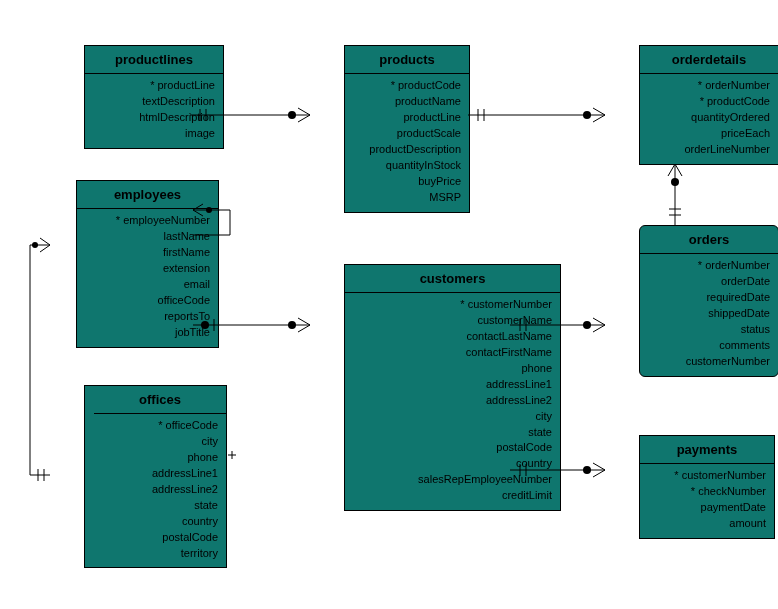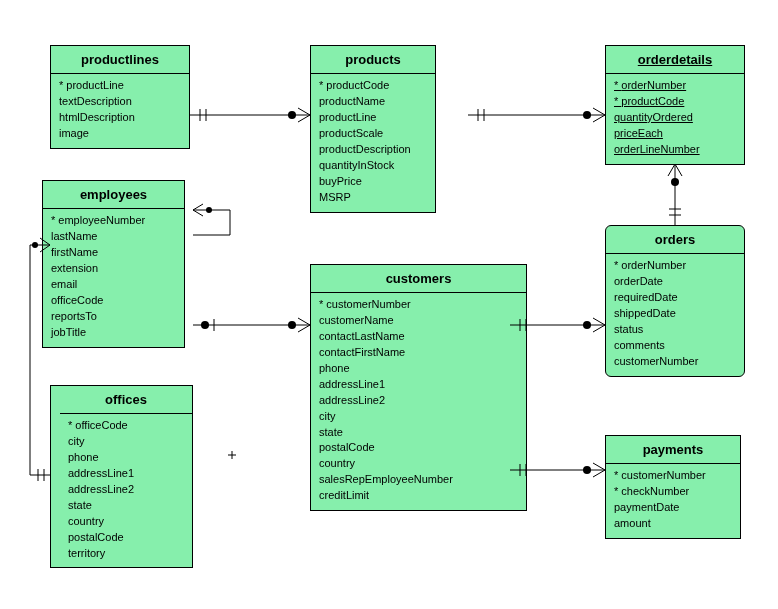--- a/index.html
+++ b/index.html
@@ -7,34 +7,36 @@
     padding: 0;
     font-family: Arial, Helvetica, sans-serif;
     background: #ffffff;
     width: 778px;
     height: 609px;
     position: relative;
   }
   .entity {
     position: absolute;
     border: 1px solid #000;
-    background: #86efac;
+    background: #0f766e;
     box-sizing: border-box;
+    margin-left: 34px;
   }
   .entity-title {
     font-weight: bold;
     text-align: center;
     padding: 6px 4px 6px 4px;
     border-bottom: 1px solid #000;
     font-size: 13px;
   }
   .entity-body {
     padding: 4px 8px 6px 8px;
     font-size: 11px;
     line-height: 1.45;
+    text-align: right;
   }
   .attr { white-space: nowrap; }
   .pk::before { content: "* "; }
   svg.connectors {
     position: absolute;
     left: 0; top: 0;
     width: 778px; height: 609px;
     pointer-events: none;
   }
   svg.connectors line, svg.connectors path {
@@ -63,21 +65,21 @@
       <div class="attr">productName</div>
       <div class="attr">productLine</div>
       <div class="attr">productScale</div>
       <div class="attr">productDescription</div>
       <div class="attr">quantityInStock</div>
       <div class="attr">buyPrice</div>
       <div class="attr">MSRP</div>
     </div>
 </div>
 
-<div class="entity" style="left:605px; top:45px; width:140px;text-decoration:underline;">
+<div class="entity" style="left:605px; top:45px; width:140px;">
   <div class="entity-title">orderdetails</div>
   <div class="entity-body">
       <div class="attr pk">orderNumber</div>
       <div class="attr pk">productCode</div>
       <div class="attr">quantityOrdered</div>
       <div class="attr">priceEach</div>
       <div class="attr">orderLineNumber</div>
     </div>
 </div>
 

